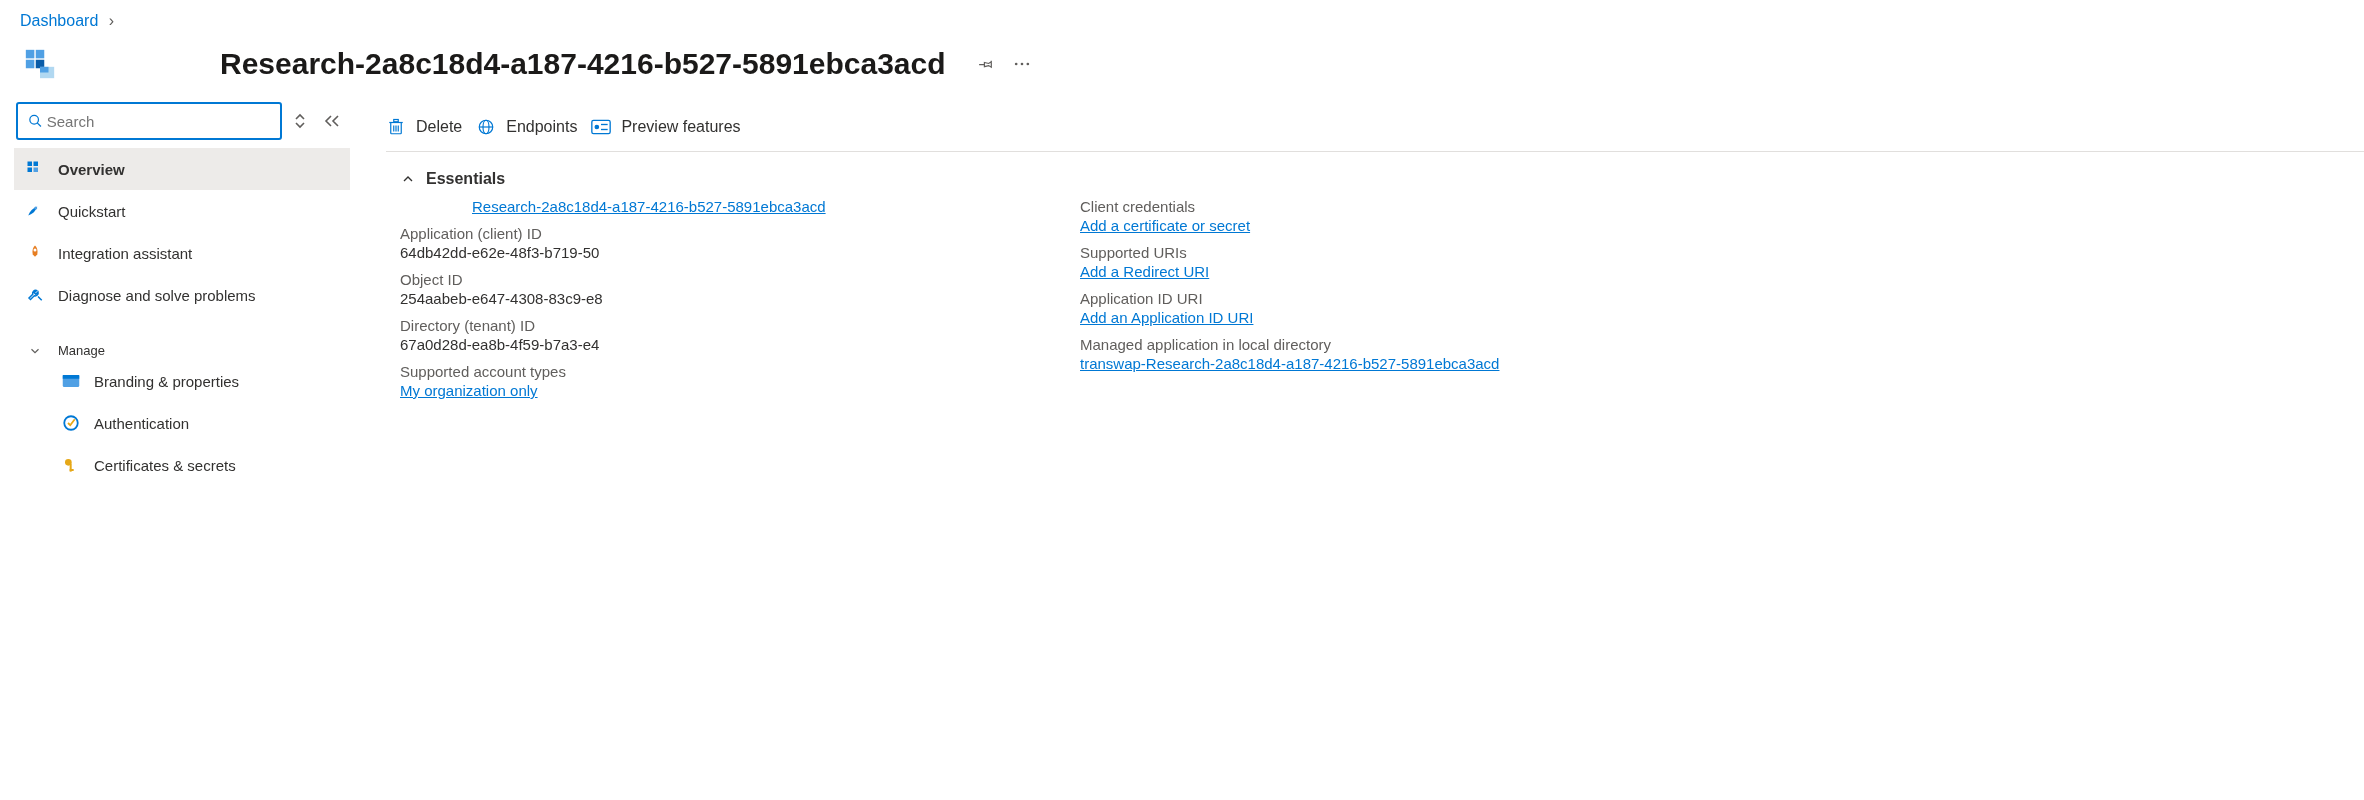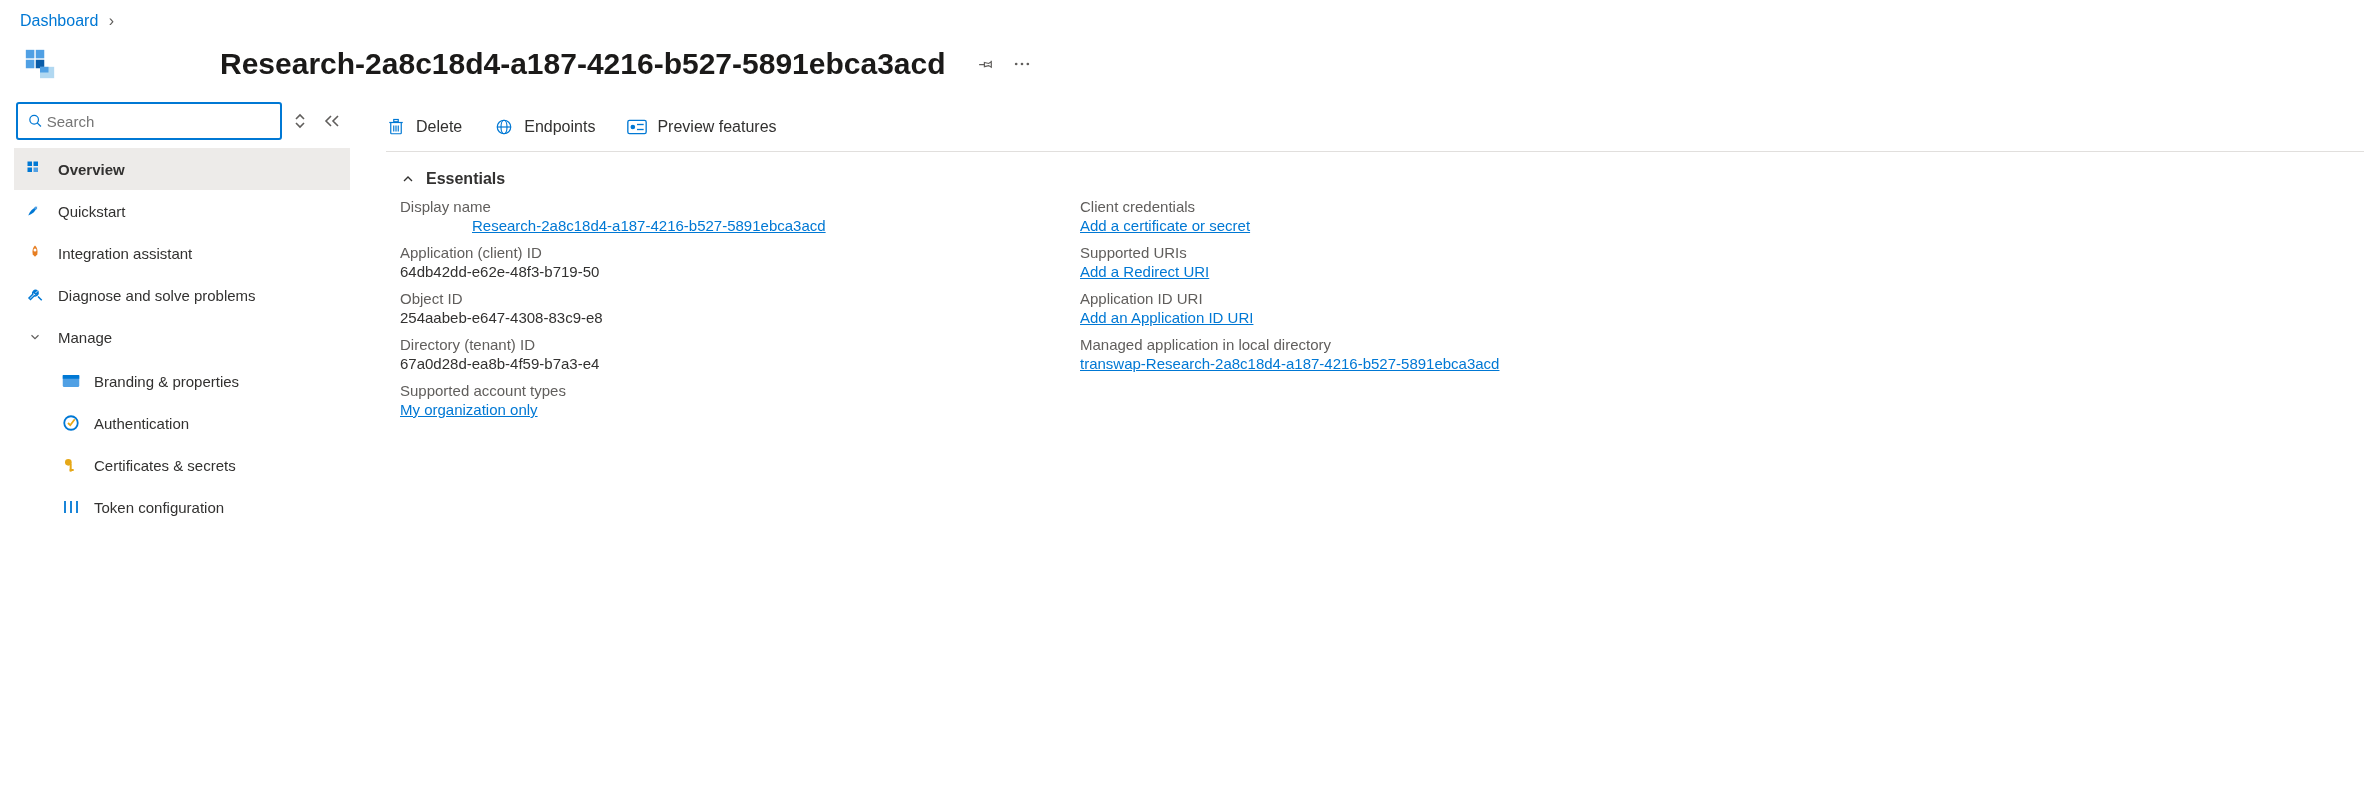--- a/index.html
+++ b/index.html
@@ -19,25 +19,25 @@
     .sidebar { width: 350px; flex: 0 0 350px; padding: 0 0 0 14px; }
     .search-row { display: flex; align-items: center; gap: 12px; padding: 0 8px 6px 2px; }
     .search-box { flex: 1; border: 2px solid #0078d4; border-radius: 3px; height: 38px; display: flex; align-items: center; padding: 0 10px; gap: 4px; color: #605e5c; }
     .search-box input { border: none; outline: none; font-size: 15px; color: #605e5c; width: 100%; background: transparent; }
     .collapse-chevron { color: #605e5c; cursor: pointer; width: 18px; text-align: center; }
     .nav-list { list-style: none; margin-top: 2px; }
     .nav-item { display: flex; align-items: center; height: 42px; padding-left: 8px; cursor: pointer; font-size: 15px; color: #323130; }
     .nav-item.active { background: #edebe9; font-weight: 600; text-align: center; }
     .nav-icon { width: 26px; display: inline-flex; align-items: center; justify-content: center; margin-right: 10px; }
     .nav-sub .nav-item { padding-left: 44px; }
-    .nav-group-header { display: flex; align-items: center; height: 42px; padding-left: 8px; cursor: pointer; font-size: 15px; color: #323130; }
+    .nav-group-header { display: flex; align-items: flex-end; height: 42px; padding-left: 8px; cursor: pointer; font-size: 13px; color: #323130; }
     .nav-group-header .chev { width: 26px; display: inline-flex; align-items: center; justify-content: center; margin-right: 10px; color: #605e5c; }
 
     .main { flex: 1; padding: 0 0 0 36px; }
-    .toolbar { display: flex; gap: 32px; height: 50px; border-bottom: 1px solid #e1dfdd; padding-right: 27px; }
+    .toolbar { display: flex; gap: 14px; height: 50px; border-bottom: 1px solid #e1dfdd; padding-right: 27px; }
     .toolbar-btn { display: inline-flex; align-items: center; gap: 10px; cursor: pointer; color: #323130; font-size: 16px; }
     .toolbar-btn .ticon { width: 20px; height: 20px; display: inline-flex; align-items: center; justify-content: center; color: #0078d4; }
 
     .essentials-hdr { display: flex; align-items: center; gap: 10px; padding: 18px 0 10px 14px; font-size: 16px; font-weight: 600; cursor: pointer; }
     .essentials-hdr .chev { color: #605e5c; }
 
     .essentials-grid { display: flex; padding-left: 14px; }
     .col-left { width: 680px; padding-right: 40px; }
     .col-right { flex: 1; }
     .pair { margin-bottom: 10px; }
@@ -176,30 +176,20 @@
       <li class="nav-item">
         <span class="nav-icon">
           <svg width="16" height="18" viewBox="0 0 24 24" fill="#e6a817">
               <circle cx="8" cy="8" r="5"></circle>
               <rect x="10" y="10" width="3" height="12"></rect>
               <rect x="10" y="18" width="6" height="3"></rect>
             </svg>
         </span>
         <span>Certificates &amp; secrets</span>
       </li>
-      <li class="nav-item">
-        <span class="nav-icon">
-          <svg width="18" height="18" viewBox="0 0 24 24" fill="none" stroke="#0078d4" stroke-width="2.4">
-              <line x1="4" y1="4" x2="4" y2="20"></line>
-              <line x1="12" y1="4" x2="12" y2="20"></line>
-              <line x1="20" y1="4" x2="20" y2="20"></line>
-            </svg>
-        </span>
-        <span>Token configuration</span>
-      </li>
     </ul>
   </div>
 
   <div class="main">
     <div class="toolbar">
       <span class="toolbar-btn">
         <span class="ticon">
           <svg width="18" height="18" viewBox="0 0 24 24" fill="none" stroke="#0078d4" stroke-width="1.6">
               <rect x="5" y="6" width="14" height="15" rx="1"></rect>
               <line x1="9" y1="10" x2="9" y2="18"></line>
@@ -239,21 +229,20 @@
         <svg width="16" height="16" viewBox="0 0 24 24" fill="none" stroke="#323130" stroke-width="2">
             <polyline points="6 15 12 9 18 15"></polyline>
           </svg>
       </span>
       <span>Essentials</span>
     </div>
 
     <div class="essentials-grid">
       <div class="col-left">
         <div class="pair">
-          <div class="label">Display name</div>
           <div class="value value-indent"><a> Research-2a8c18d4-a187-4216-b527-5891ebca3acd</a></div>
         </div>
         <div class="pair">
           <div class="label">Application (client) ID</div>
           <div class="value">64db42dd-e62e-48f3-b719-50</div>
         </div>
         <div class="pair">
           <div class="label">Object ID</div>
           <div class="value">254aabeb-e647-4308-83c9-e8</div>
         </div>

